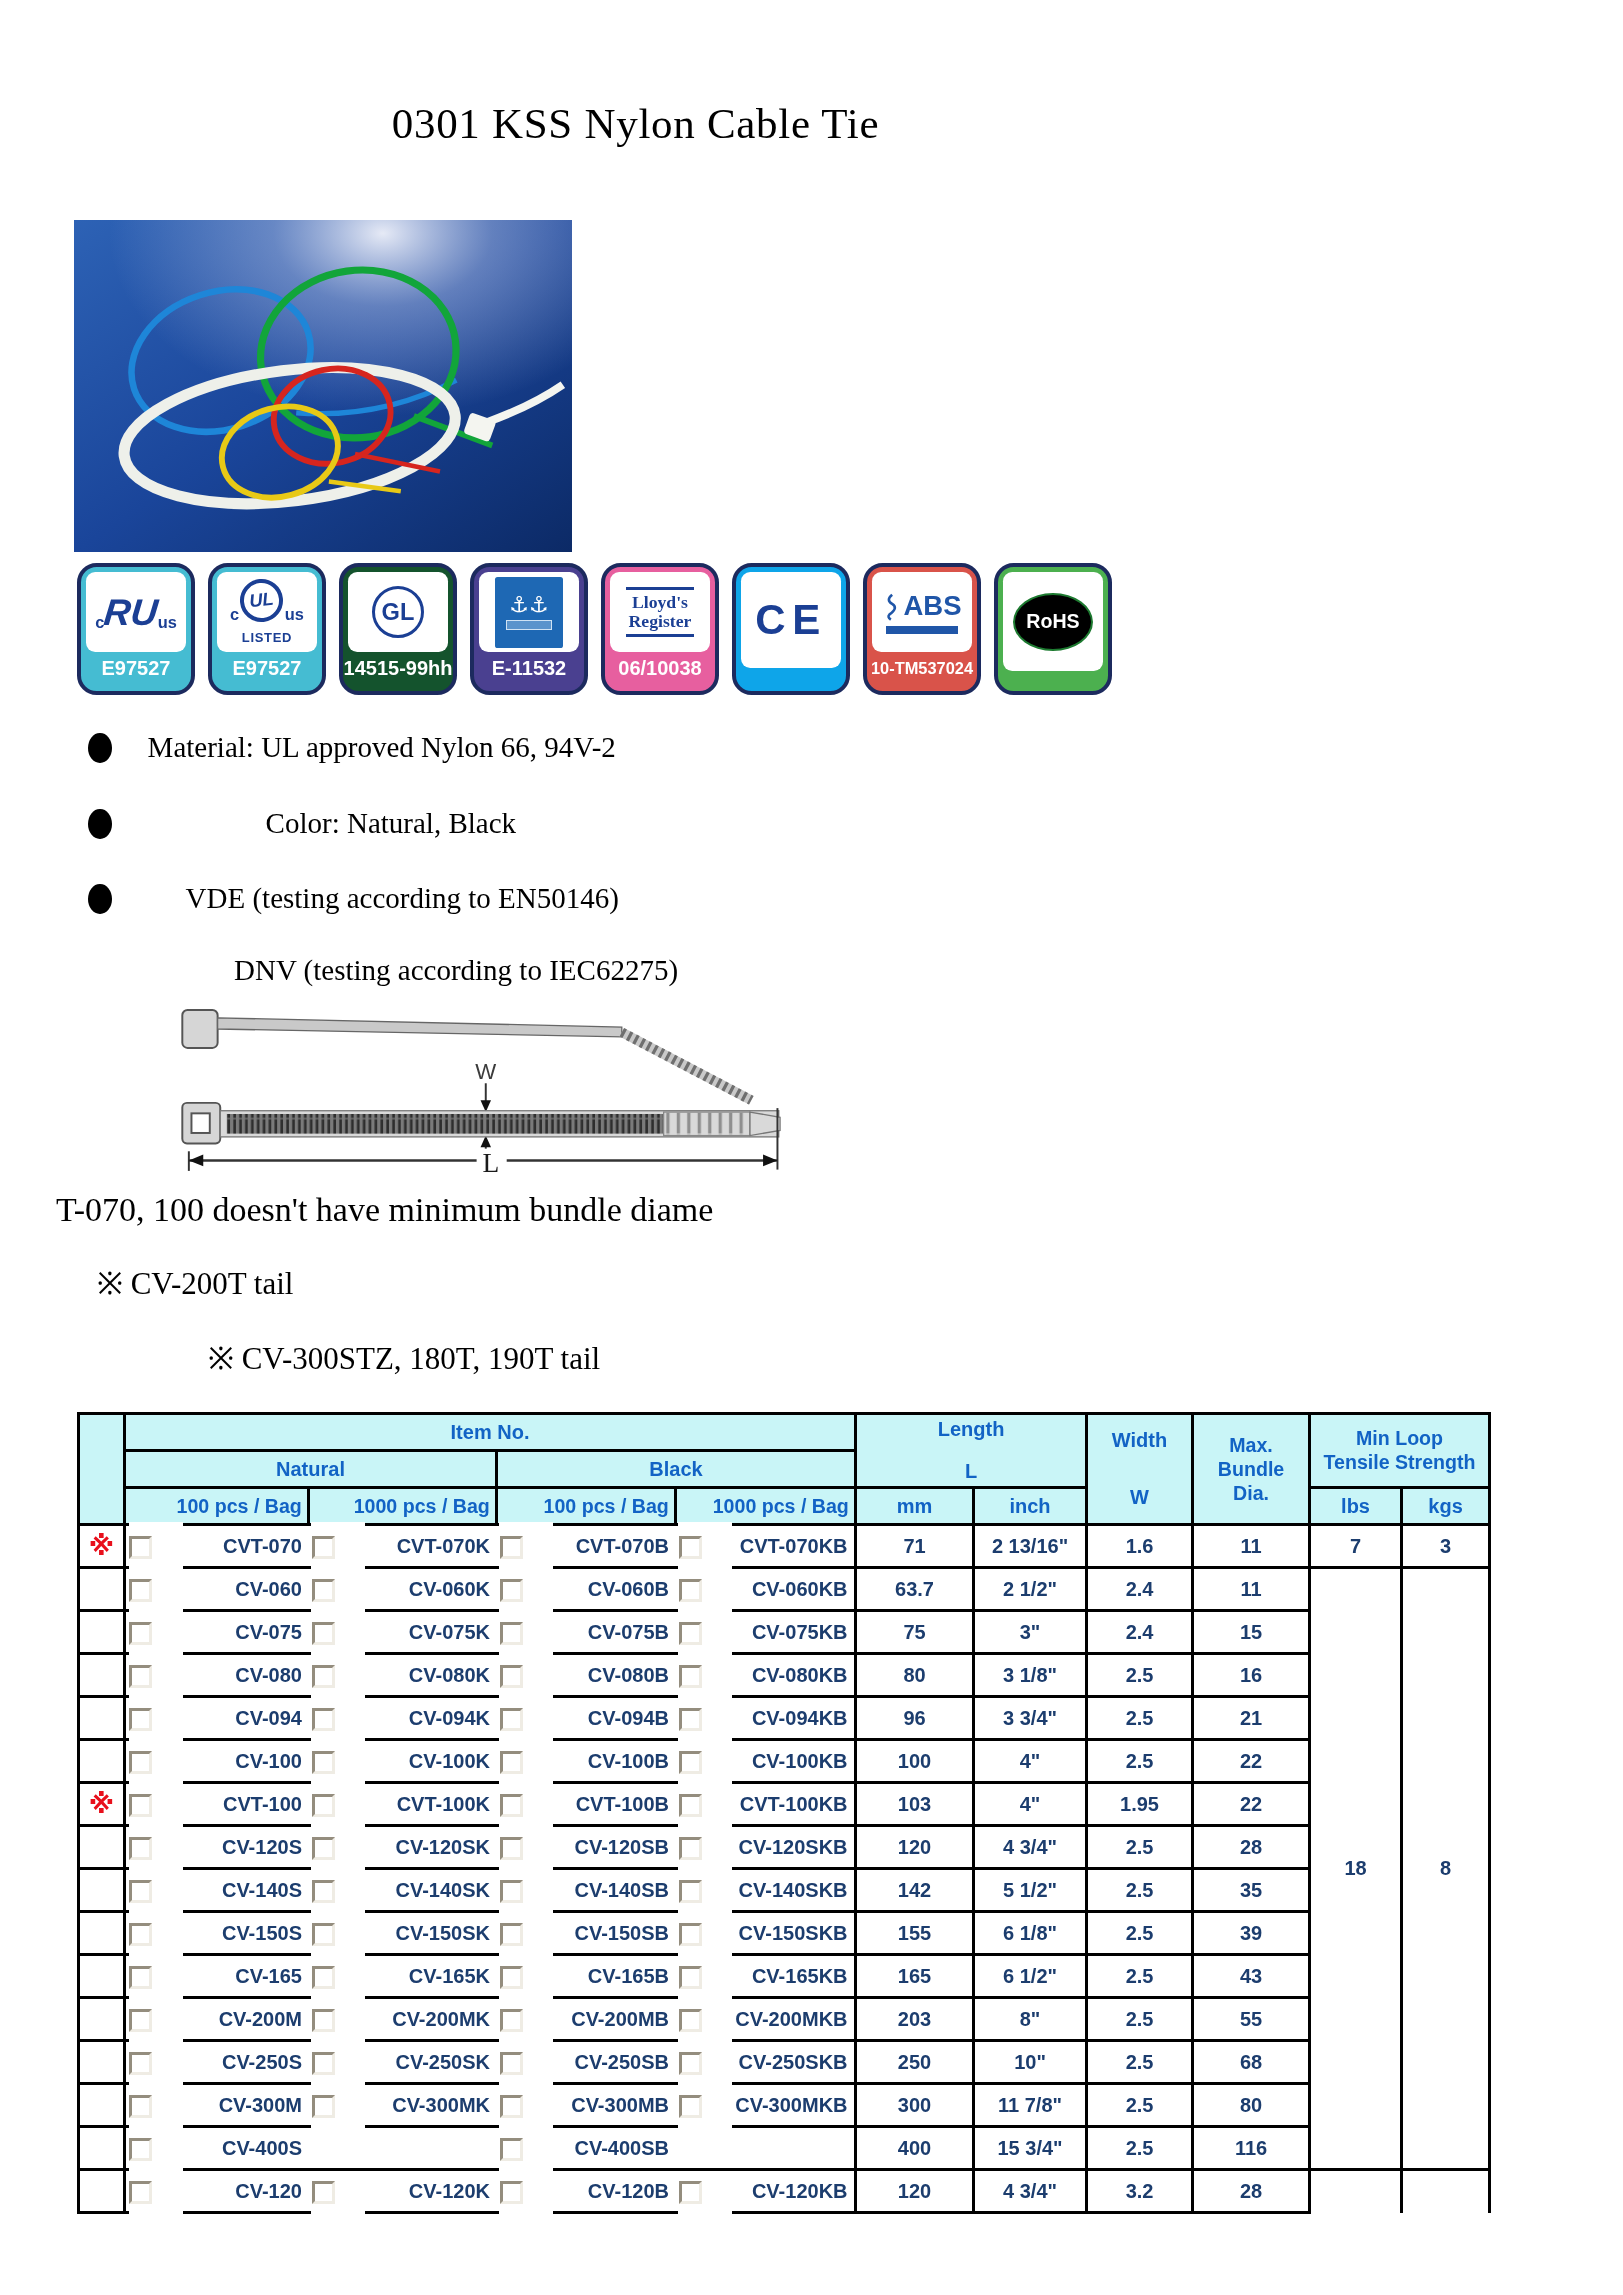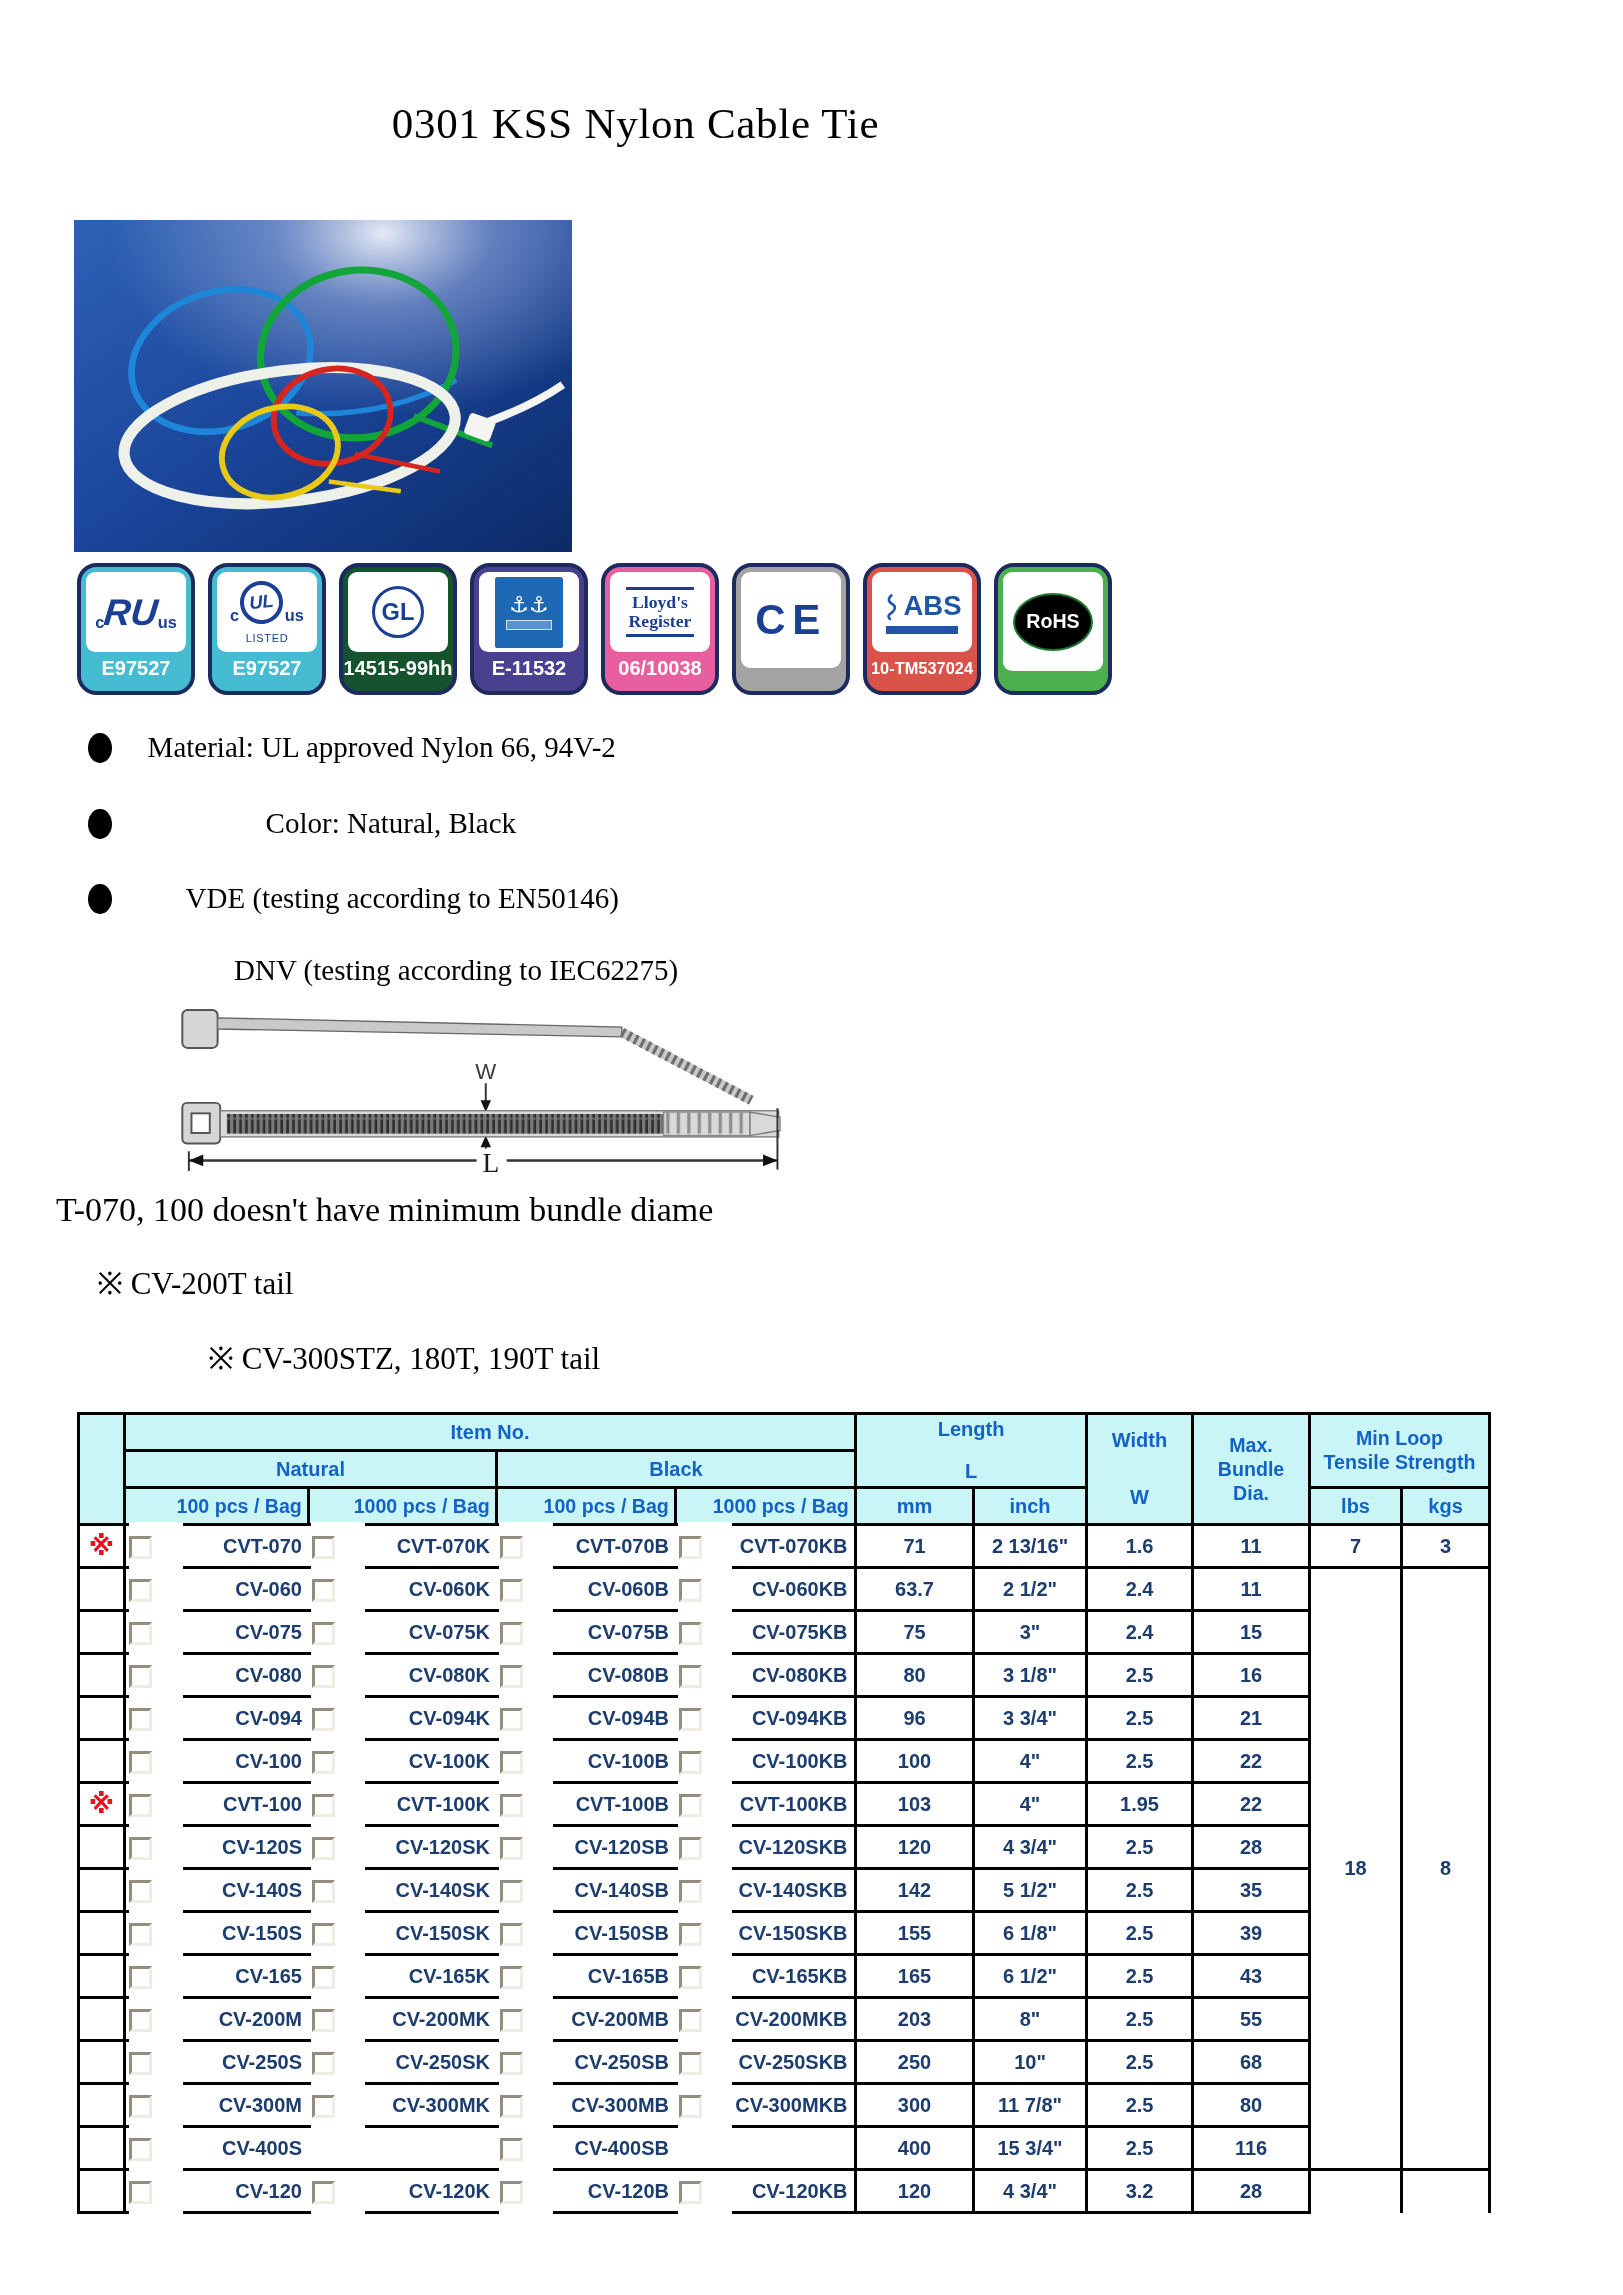--- a/index.html
+++ b/index.html
@@ -23,21 +23,21 @@
                align-items:center;justify-content:center;overflow:hidden;}
   .badge-code{height:34px;display:flex;align-items:center;justify-content:center;
               color:#fff;font-weight:700;font-size:20px;white-space:nowrap;}
   .badge-code.small{font-size:16.4px;}
   .ul-row{display:flex;align-items:flex-end;justify-content:center;color:#1b3f94;line-height:1;}
   .ul-small{font-size:16.4px;font-weight:800;}
   .ul-big{font-size:37px;font-weight:800;font-style:italic;transform:skewX(-6deg);}
   .ul-circle{width:43px;height:43px;border:4.6px solid #1b3f94;border-radius:50%;display:flex;
              align-items:center;justify-content:center;font-size:18.3px;font-weight:800;
              font-style:italic;color:#1b3f94;box-sizing:border-box;transform:rotate(-6deg);}
-  .listed{font-size:11px;font-weight:400;color:#1b3f94;letter-spacing:0.7px;margin-top:8px;}
+  .listed{font-size:13px;font-weight:700;color:#1b3f94;letter-spacing:0.7px;margin-top:8px;}
   .gl-circle{width:52px;height:52px;border:3.9px solid #1b3f94;border-radius:50%;display:flex;
              align-items:center;justify-content:center;font-size:23.6px;font-weight:800;color:#1b3f94;box-sizing:border-box;}
   .anchor-box{width:68px;height:71px;background:#1e68b4;border-radius:2.6px;color:#fff;
               display:flex;flex-direction:column;align-items:center;justify-content:center;gap:3.9px;}
   .anchor-glyphs{font-size:22px;line-height:1;}
   .anchor-strip{width:46px;height:9.2px;background:#5a93cc;border:1.3px solid #cfe2f4;box-sizing:border-box;}
   .lloyds{border-top:3.3px solid #1b3f94;border-bottom:3.3px solid #1b3f94;padding:3.9px 2.6px;
           color:#1b3f94;font-family:"Liberation Serif","DejaVu Serif",serif;font-weight:700;
           font-size:17.7px;line-height:1.05;text-align:center;}
   .ce-mark{font-size:42px;font-weight:600;color:#1b3f94;letter-spacing:6.5px;}
@@ -173,21 +173,21 @@
     <div class="badge" style="background:#e75f9f">
       <div class="badge-panel">
         <div class="lloyds">
           <div>Lloyd's</div>
           <div>Register</div>
         </div>
       </div>
       <div class="badge-code">06/10038</div>
     </div>
 
-    <div class="badge" style="background:#a3a3a3">
+    <div class="badge" style="background:#0ea5e9">
       <div class="badge-panel" style="margin-bottom:18.3px;">
         <div class="ce-mark">CE</div>
       </div>
     </div>
 
 
     <div class="badge" style="background:#d9534a">
       <div class="badge-panel">
         <div class="abs-row">
           <svg width="18.3" height="29" viewBox="0 0 28 44">

